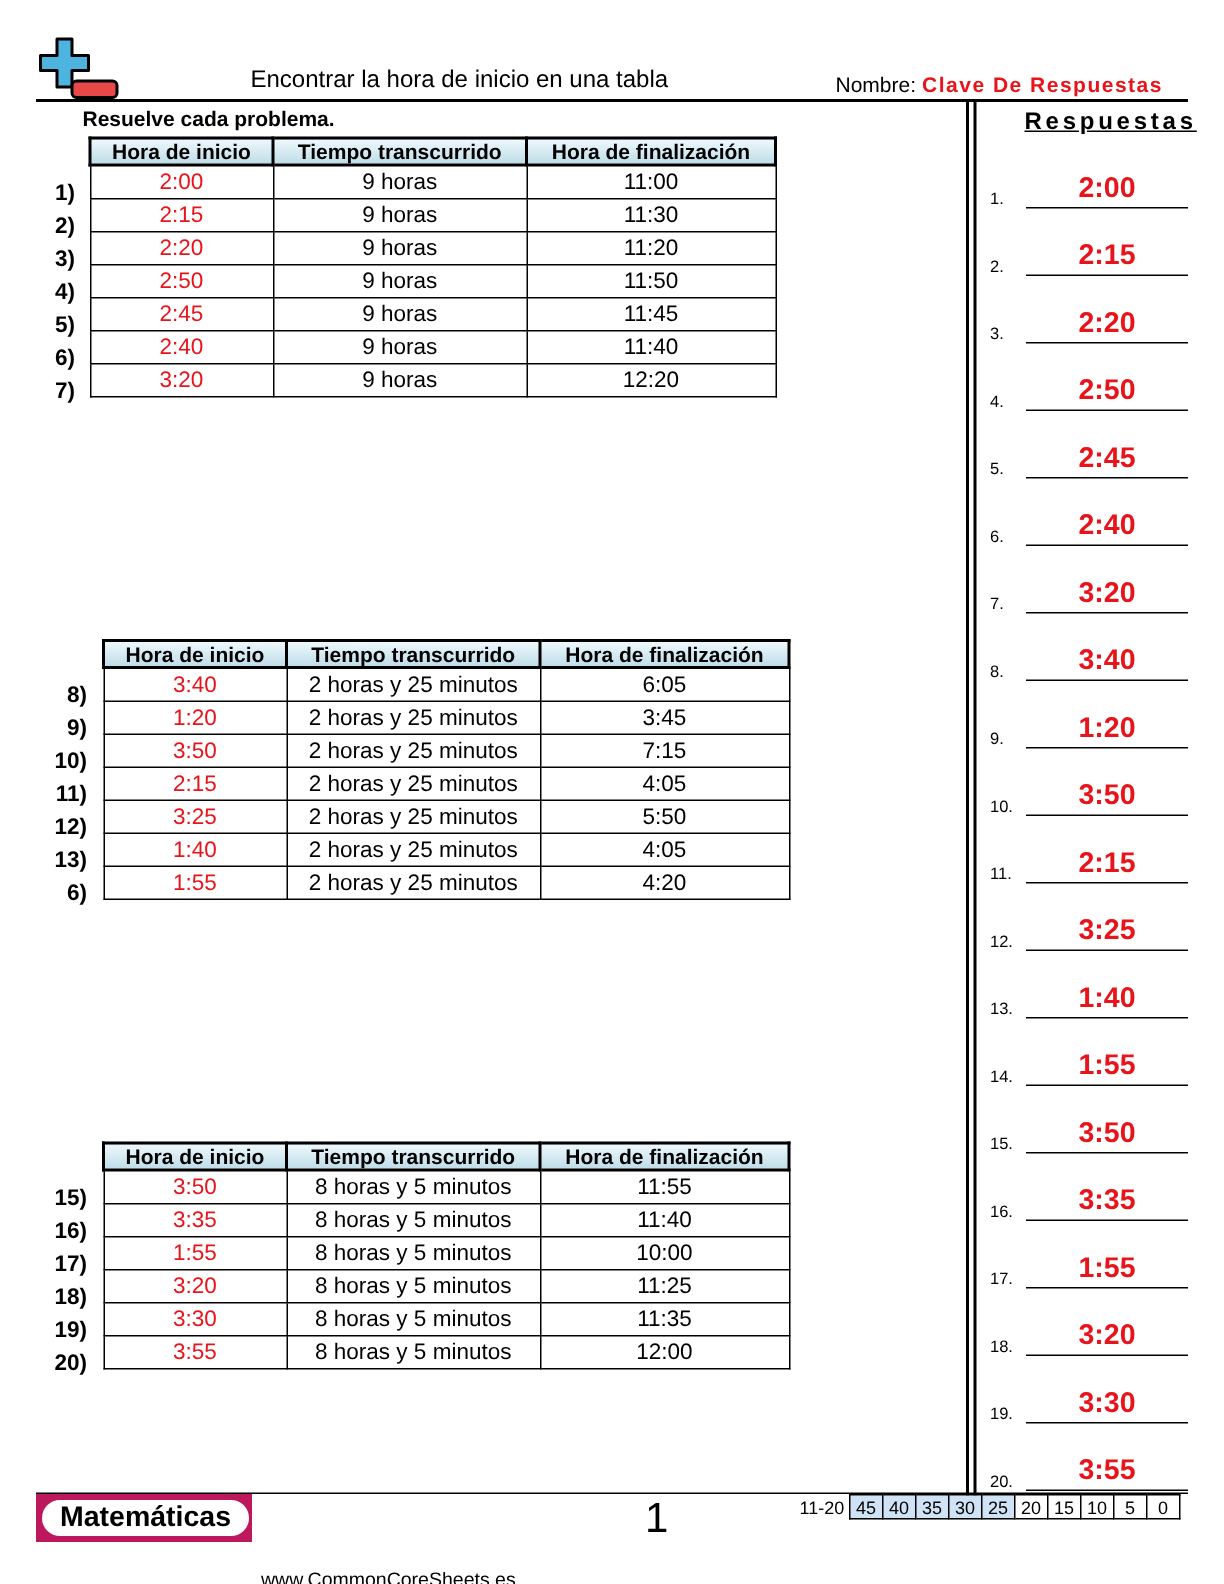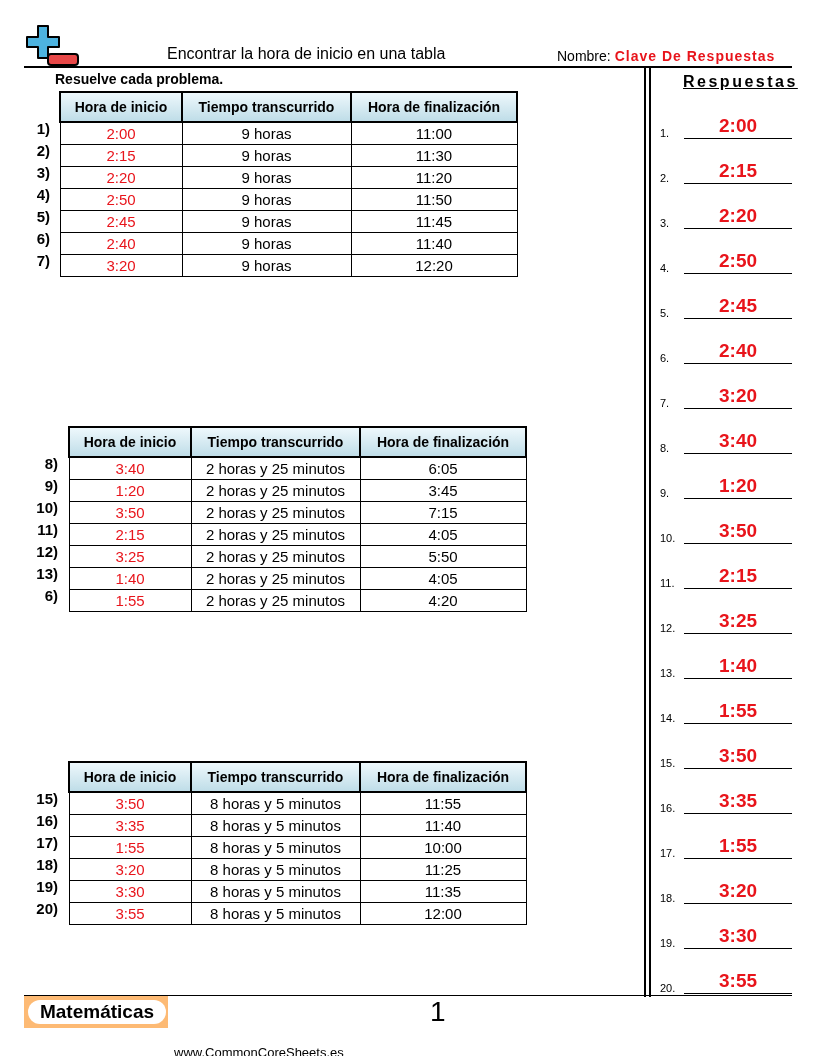--- a/index.html
+++ b/index.html
@@ -13,36 +13,36 @@
   .header-rule { position: absolute; left: 24px; top: 66px; width: 768px; height: 2px; background: #000; }
 
   .instructions { position: absolute; left: 24px; top: 71px; font-size: 14px; font-weight: bold; padding-left: 31px; }
 
   .vdiv1 { position: absolute; left: 644px; top: 67px; width: 2px; height: 930px; background: #000; }
   .vdiv2 { position: absolute; left: 649px; top: 67px; width: 2px; height: 930px; background: #000; }
 
   table.prob { position: absolute; border-collapse: collapse; font-size: 15px; }
   table.prob th {
     background: linear-gradient(#eef8fc, #bfdde8);
-    font-weight: bold; font-size: 14px; height: 30px;
+    font-weight: bold; font-size: 14px; height: 18px;
     border: 2px solid #000; padding: 0 8px; white-space: nowrap;
   }
   table.prob td { border: 1px solid #000; height: 22px; text-align: center; white-space: nowrap; }
   table.prob td.start { color: #e8141b; }
   .rownums { position: absolute; font-size: 15px; font-weight: bold; text-align: right; }
   .rownums div { height: 22px; line-height: 22px; }
 
   .ans-title { position: absolute; left: 683px; top: 73px; font-size: 16px; font-weight: bold; letter-spacing: 2.5px; text-decoration: underline; }
   .ans-item { position: absolute; left: 660px; width: 132px; height: 30px; }
   .ans-num { position: absolute; left: 0; bottom: 0; font-size: 11px; }
   .ans-line { position: absolute; left: 24px; right: 0; bottom: 0; height: 1px; background: #000; }
   .ans-val { position: absolute; left: 24px; right: 0; bottom: 2px; text-align: center; color: #e8141b; font-weight: bold; font-size: 19px; }
 
   .footer-rule { position: absolute; left: 24px; top: 995px; width: 768px; height: 1px; background: #000; }
-  .brand { position: absolute; left: 24px; top: 996px; width: 144px; height: 32px; background: #fdba74; }
+  .brand { position: absolute; left: 24px; top: 996px; width: 144px; height: 32px; background: #be185d; }
   .brand-pill { position: absolute; left: 4px; top: 4px; right: 2px; bottom: 4px; background: #fff; border-radius: 12px; font-size: 19px; font-weight: bold; text-align: center; line-height: 24px; }
   .site { position: absolute; left: 174px; top: 1015px; font-size: 13px; margin-top: 30px; }
   .page-num { position: absolute; left: 430px; top: 996px; font-size: 28px; }
 
   table.score { position: absolute; left: 530px; top: 996px; border-collapse: collapse; font-size: 12px; }
   table.score td { border: 1px solid #000; height: 16px; padding: 0 3px; text-align: center; min-width: 22px; }
   table.score td.lbl { border: none; text-align: right; padding-right: 3px; min-width: 34px; }
   table.score td.hl { background: #cfe2f6; }
 </style>
 </head>
@@ -338,14 +338,27 @@
 
 <div class="footer-rule"></div>
 <div class="brand">
   <div class="brand-pill">Matemáticas</div>
 </div>
 <div class="site">www.CommonCoreSheets.es</div>
 <div class="page-num">1</div>
 
 <table class="score">
   <tbody>
+  <tr>
+    <td class="lbl">11-20</td>
+    <td class="hl">45</td>
+    <td class="hl">40</td>
+    <td class="hl">35</td>
+    <td class="hl">30</td>
+    <td class="hl">25</td>
+    <td>20</td>
+    <td>15</td>
+    <td>10</td>
+    <td>5</td>
+    <td>0</td>
+  </tr>
 </tbody>
   </table>
 
 </body></html>

